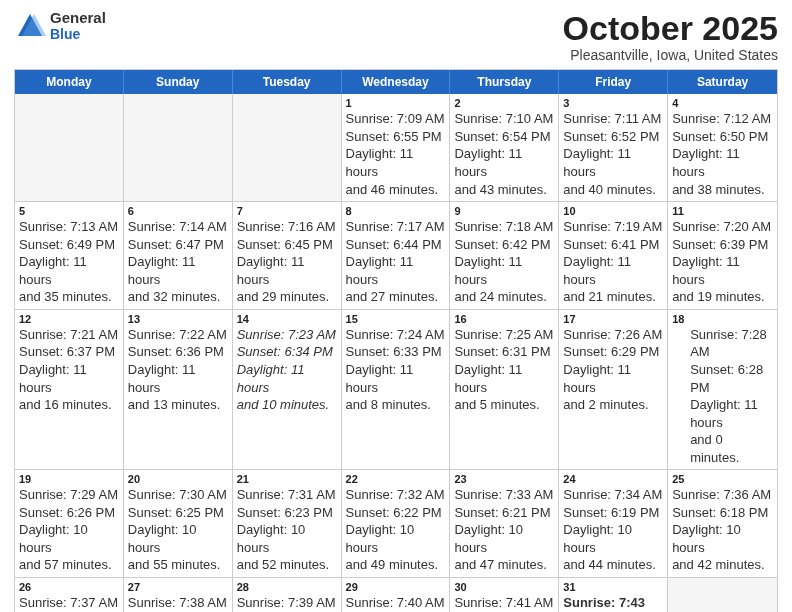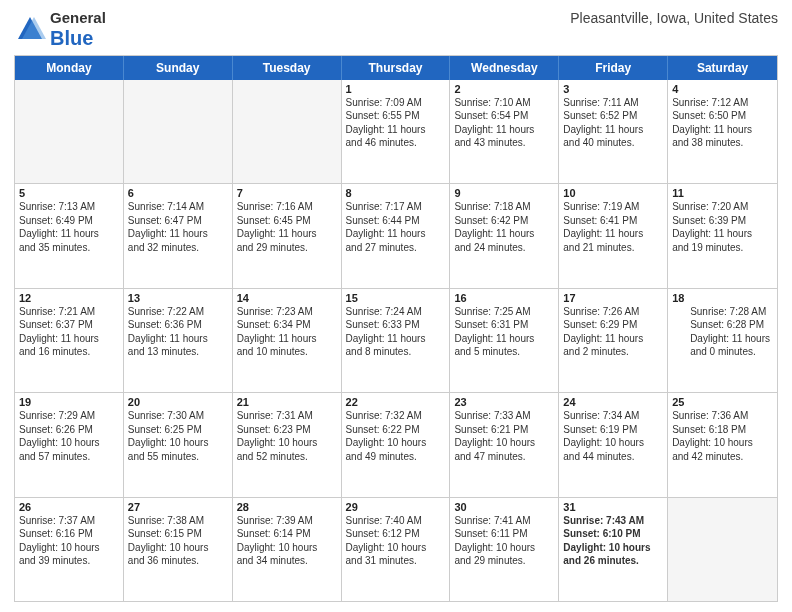--- a/index.html
+++ b/index.html
@@ -33,21 +33,21 @@
       display: flex;
       flex-direction: column;
       line-height: 1.1;
     }
     .logo-general {
       font-size: 15px;
       font-weight: bold;
       color: #333;
     }
     .logo-blue {
-      font-size: 20px;
+      font-size: 14px;
       font-weight: bold;
       color: #2166c0;
     }
     .logo-icon {
       width: 32px;
       height: 32px;
     }
     .title-block {
       text-align: right;
     }
@@ -111,52 +111,53 @@
     .cal-cell.empty {
       background: #f5f5f5;
     }
     .day-num {
       font-size: 11px;
       font-weight: bold;
       color: #222;
       margin-bottom: 1px;
     }
     .cell-info {
-      font-size: 10px;
+      font-size: 13px;
       color: #333;
       line-height: 1.35;
     }
   </style>
 </head>
 <body>
 
 <div class="page">
   <div class="header">
     <div class="logo">
       <svg class="logo-icon" viewBox="0 0 32 32">
         <polygon points="16,4 28,26 4,26" fill="#2166c0"></polygon>
         <polygon points="20,4 32,26 8,26" fill="#5599e0" opacity="0.5"></polygon>
       </svg>
       <div class="logo-text">
         <span class="logo-general">General</span>
         <span class="logo-blue">Blue</span>
       </div>
     </div>
     <div class="title-block">
+      <div class="title-month">October 2025</div>
       <div class="title-location">Pleasantville, Iowa, United States</div>
     </div>
   </div>
 
   <div class="calendar">
     <div class="cal-header">
     <div class="cal-header-cell">Monday</div>
         <div class="cal-header-cell">Sunday</div>
         <div class="cal-header-cell">Tuesday</div>
+        <div class="cal-header-cell">Wednesday</div>
         <div class="cal-header-cell">Thursday</div>
-        <div class="cal-header-cell">Wednesday</div>
         <div class="cal-header-cell">Friday</div>
         <div class="cal-header-cell">Saturday</div>
       </div>
     <div class="cal-body">
     <div class="cal-row">
           <div class="cal-cell empty"></div>
           <div class="cal-cell empty"></div>
           <div class="cal-cell empty"></div>
           <div class="cal-cell">
             <div class="day-num">1</div>
@@ -248,21 +249,21 @@
           </div>
           <div class="cal-cell">
             <div class="day-num">13</div>
             <div class="cell-info" style="white-space: pre-line;">Sunrise: 7:22 AM
 Sunset: 6:36 PM
 Daylight: 11 hours
 and 13 minutes.</div>
           </div>
           <div class="cal-cell">
             <div class="day-num">14</div>
-            <div class="cell-info" style="white-space: pre-line;">Sunrise: 7:23 AM
+            <div class="cell-info" style="white-space: pre-line; font-style: italic;">Sunrise: 7:23 AM
 Sunset: 6:34 PM
 Daylight: 11 hours
 and 10 minutes.</div>
           </div>
           <div class="cal-cell">
             <div class="day-num">15</div>
             <div class="cell-info" style="white-space: pre-line;">Sunrise: 7:24 AM
 Sunset: 6:33 PM
 Daylight: 11 hours
 and 8 minutes.</div>

